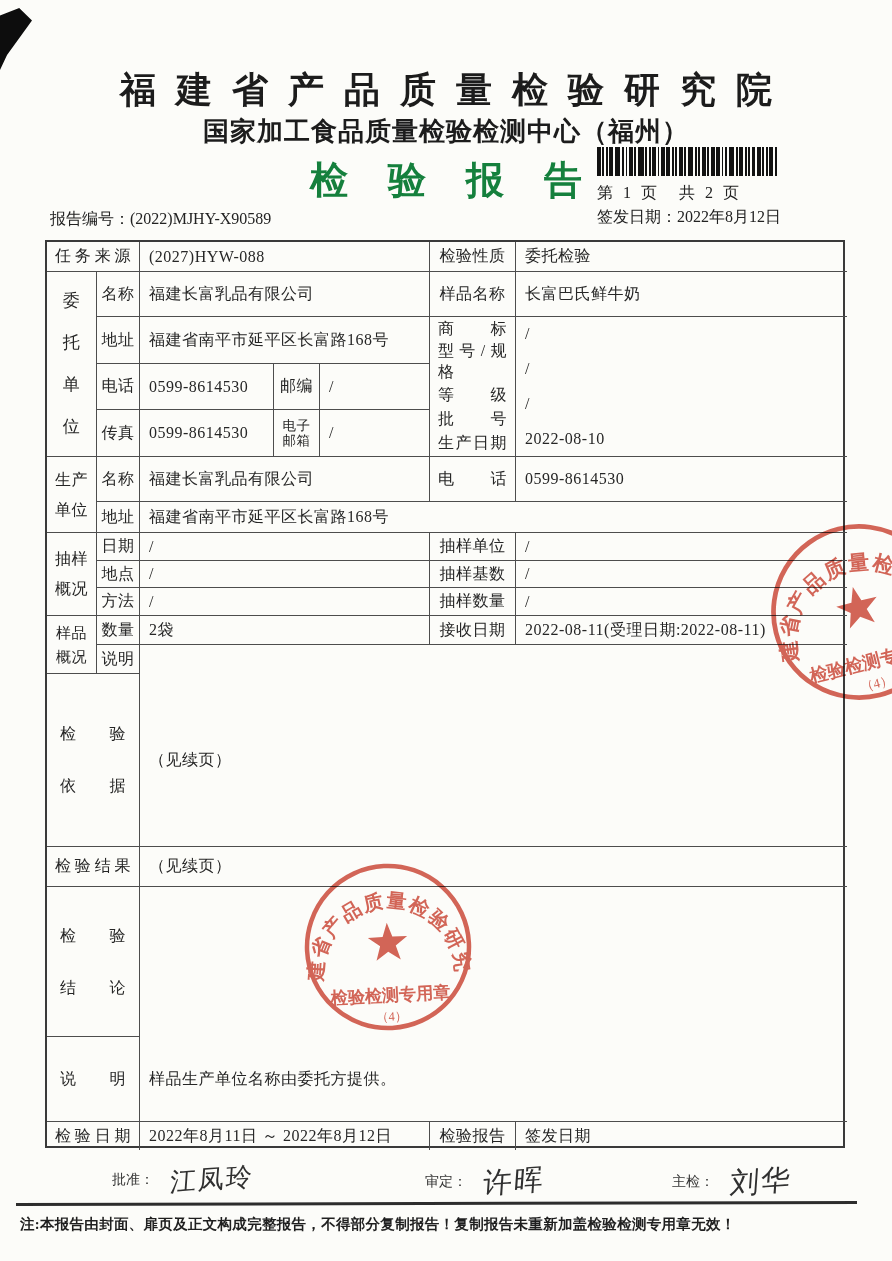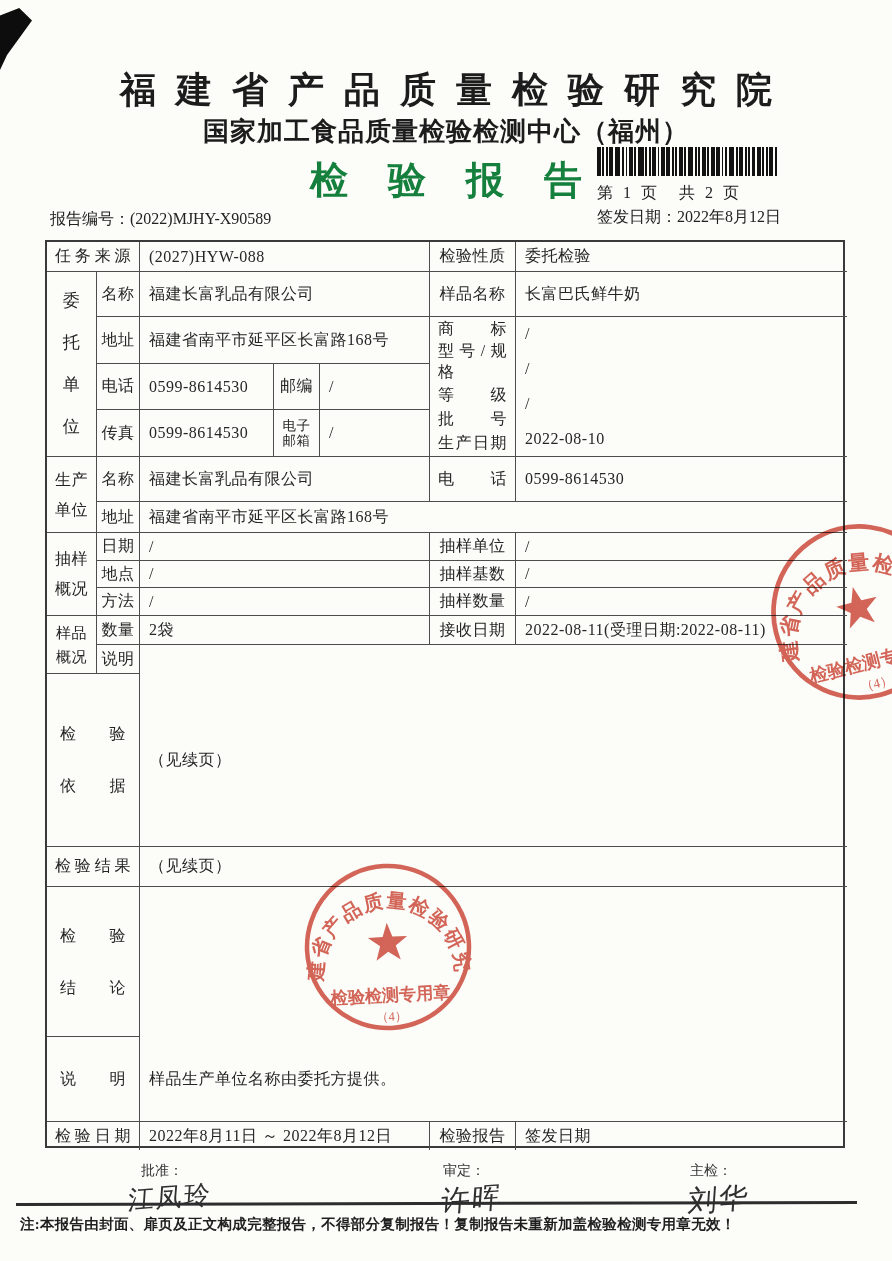--- a/index.html
+++ b/index.html
@@ -46,21 +46,21 @@
   .stack>div{flex:1;display:flex;align-items:center;}
   .stack>div.vline{padding-left:9px;}
   .para{padding:6px 26px 6px 14px;line-height:1.58;display:block;
         display:flex;align-items:center;}
   .para>span{display:block;}
   
   .stamp-wrap{position:absolute;mix-blend-mode:multiply;opacity:.82;pointer-events:none;}
   .stamp-main{left:298px;top:857px;width:180px;height:180px;transform:rotate(-3deg);}
   .stamp-edge{left:764px;top:517px;width:190px;height:190px;transform:rotate(-14deg);}
   
-  .sig{position:absolute;top:1162px;display:flex;align-items:center;flex-direction:column;}
+  .sig{position:absolute;top:1162px;display:flex;align-items:center;}
   .sig-label{font-size:14px;color:#333;}
   .sig-name{display:inline-block;margin-left:16px;font-size:26px;color:#303030;
             transform:rotate(-4deg) skewX(-8deg);letter-spacing:2px;}
   .sig1{left:112px}.sig2{left:425px}.sig3{left:672px}
   .sig2 .sig-name,.sig3 .sig-name{font-size:29px;}
   .rule{position:absolute;left:16px;top:1202px;width:841px;height:3px;background:#2d2d2d;
         transform:rotate(-0.15deg);}
   .foot-note{position:absolute;left:20px;top:1215px;width:856px;font-size:14.5px;
         font-weight:bold;color:#1f1f1f;letter-spacing:0.3px;}
 </style>

